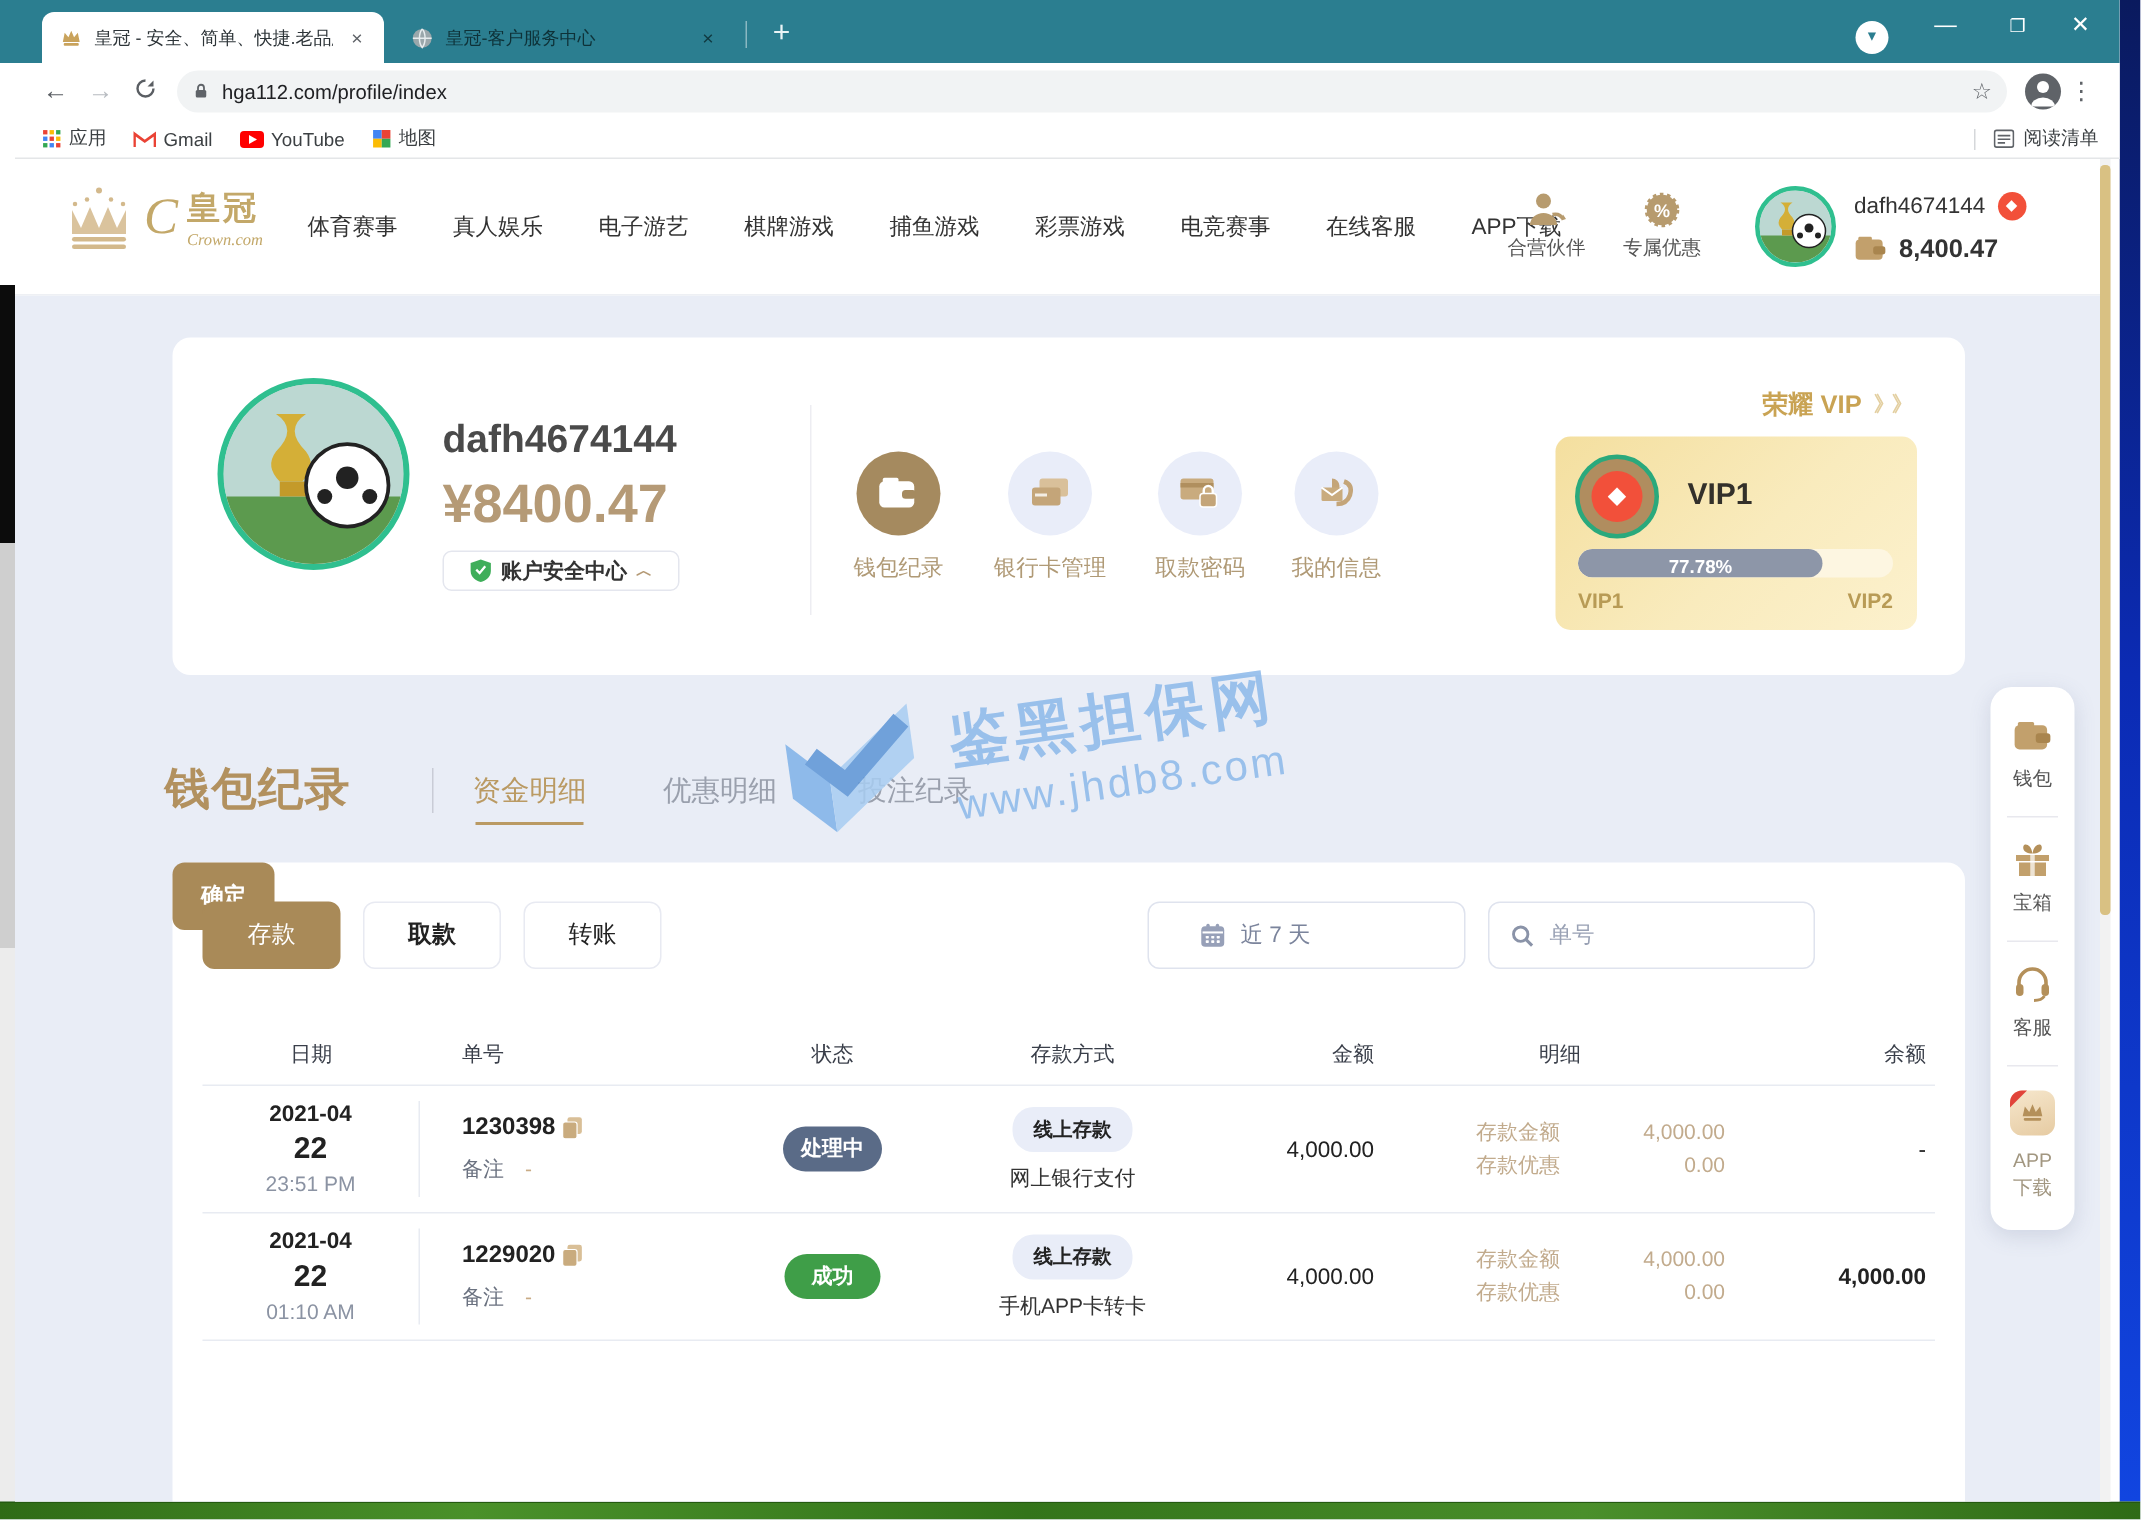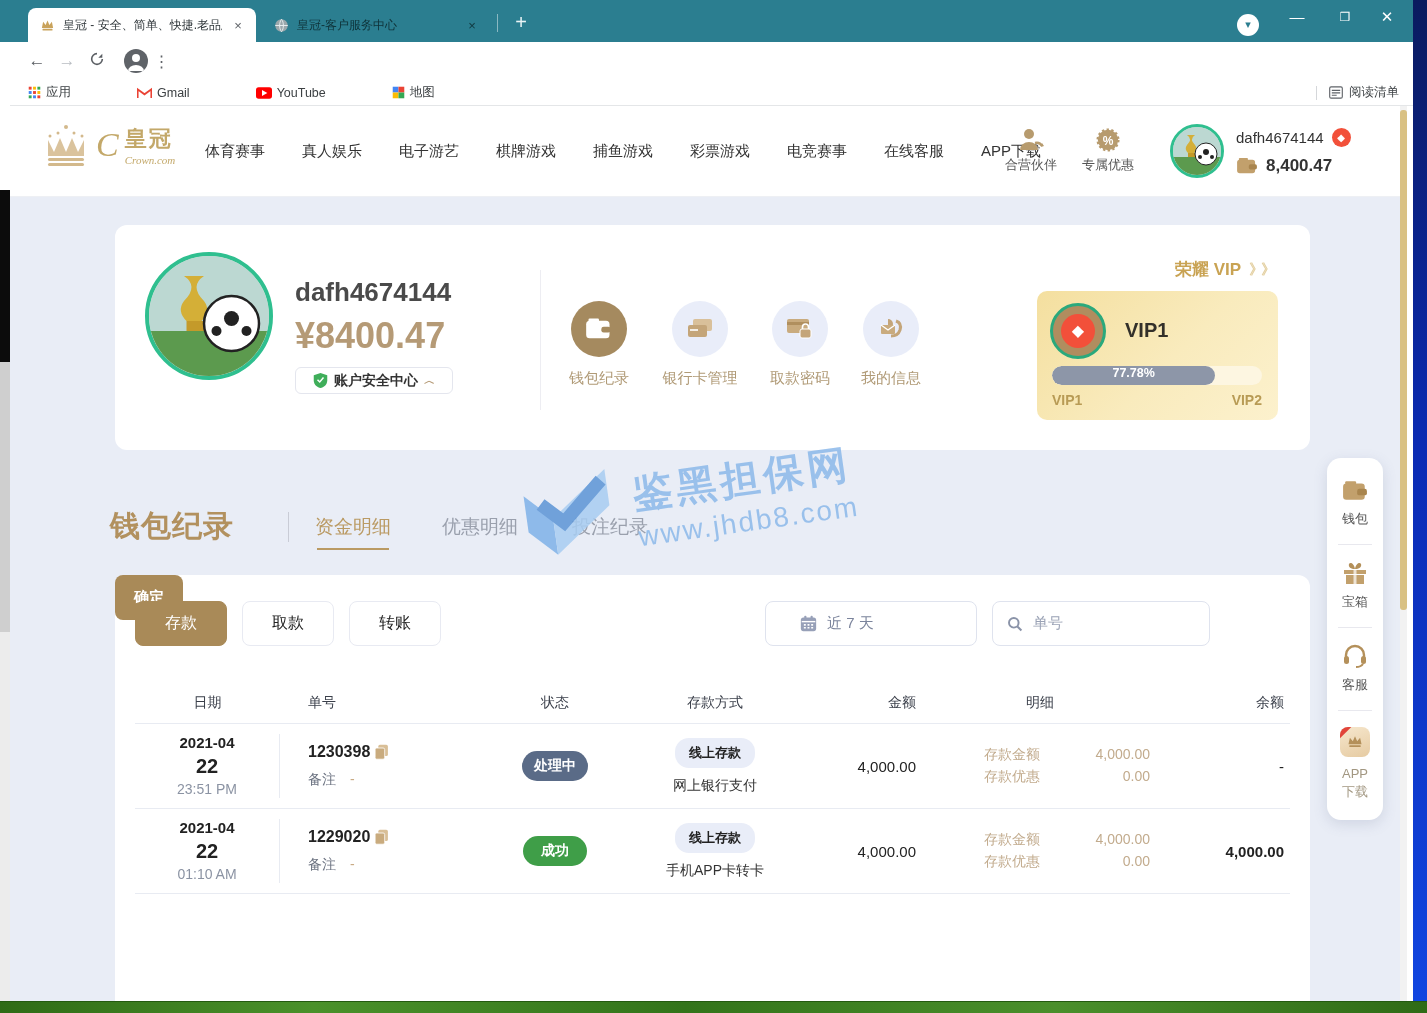--- a/index.html
+++ b/index.html
@@ -35,21 +35,21 @@
 
   #toolbar { left:0; top:42px; width:1403px; height:38px; background:#fff; display:flex; align-items:center; }
   .nav-ic { width:30px; text-align:center; font-size:17px; color:#5a5e63; }
   #fwd-icon { color:#b9bdc2; }
   #addressbar { margin-left:6px; width:1220px; height:28px; background:#f1f3f4; border-radius:14px; display:flex; align-items:center; padding:0 10px; gap:8px; }
   #url-text { font-size:13.5px; color:#202124; flex:1; }
   #star-icon { font-size:15px; color:#5f6368; }
   #toolbar-avatar { width:24px; height:24px; border-radius:50%; background:#5f6368; margin-left:12px; position:relative; overflow:hidden; }
   #menu-dots { width:28px; text-align:center; font-size:16px; color:#5f6368; letter-spacing:1px; }
 
-  #bookmarks { left:0; top:80px; width:1403px; height:26px; background:#fff; border-bottom:1px solid #e4e6e8; display:flex; align-items:center; font-size:12.5px; color:#3c4043;gap:48px; }
+  #bookmarks { left:0; top:80px; width:1403px; height:26px; background:#fff; border-bottom:1px solid #e4e6e8; display:flex; align-items:center; font-size:12.5px; color:#3c4043; }
   .bm { display:flex; align-items:center; gap:5px; margin-left:18px; white-space:nowrap; }
   #bm-right { margin-left:auto; display:flex; align-items:center; gap:6px; margin-right:14px; }
   #bm-sep { width:1px; height:14px; background:#d5d7da; margin-right:6px; }
 
   
   #viewport { left:0; top:106px; width:1396px; height:895px; background:#e9edf6; overflow:hidden; }
 
   
   #site-header { left:0; top:0; width:1396px; height:91px; background:#fff; border-bottom:1px solid #eef0f4; }
   #logo { left:30px; top:16px; display:flex; align-items:center; gap:4px; }
@@ -83,21 +83,21 @@
   #ql-0 { left:434px; } #ql-1 { left:535px; } #ql-2 { left:635px; } #ql-3 { left:726px; }
 
   #honor-vip { left:1060px; top:33px; display:flex; align-items:center; gap:8px; font-size:17px; font-weight:bold; color:#c9a353; }
   #honor-chev { color:#e3cfa0; font-size:14px; letter-spacing:-2px; }
   #vip-card { left:922px; top:66px; width:241px; height:129px; border-radius:10px; background:linear-gradient(135deg,#f4df9f 0%,#f9ebbd 55%,#fcf1cd 100%); }
   #vip-badge { left:13px; top:12px; width:56px; height:56px; border-radius:50%; background:#b08d5f; border:3px solid #2aa97c; display:flex; align-items:center; justify-content:center; }
   #vip-badge .red-diamond { width:34px; height:34px; }
   #vip-badge .red-diamond span { font-size:16px; }
   #vip-level { left:88px; top:28px; font-size:20px; font-weight:bold; color:#33302a; }
   #vip-progress { left:15px; top:75px; width:210px; height:19px; border-radius:10px; background:#fdf6e1; overflow:hidden; }
-  #vip-progress-fill { height:19px; background:#8d96a8; border-radius:10px; display:flex; align-items:flex-start; justify-content:center; color:#fff; font-size:12.5px; font-weight:bold; }
+  #vip-progress-fill { height:19px; background:#8d96a8; border-radius:10px; display:flex; align-items:flex-end; justify-content:center; color:#fff; font-size:12.5px; font-weight:bold; }
   #vip-from { left:15px; top:101px; font-size:14px; font-weight:bold; color:#b89b55; }
   #vip-to { right:16px; top:101px; font-size:14px; font-weight:bold; color:#b89b55; }
 
   
   #section-title { left:100px; top:400px; font-size:30px; font-weight:bold; color:#b2915f; letter-spacing:1px; }
   #section-vline { left:278px; top:406px; width:1px; height:30px; background:#c9ccd6; }
   .wtab { position:absolute; top:408px; font-size:19px; color:#9aa0ad; cursor:pointer; white-space:nowrap; }
   #wtab-0 { left:305px; color:#ba9a63; }
   #wtab-0::after { content:""; position:absolute; left:2px; right:2px; bottom:-10px; height:2px; background:#ba9a63; }
   #wtab-1 { left:432px; } #wtab-2 { left:562px; }
@@ -105,21 +105,21 @@
   
   #watermark { left:505px; top:336px; width:420px; display:flex; align-items:center; gap:14px; transform:rotate(-8deg); opacity:.85; pointer-events:none; z-index:30; }
   #wm-text { display:flex; flex-direction:column; }
   #wm-line1 { font-size:40px; font-weight:bold; color:#8cb9ea; letter-spacing:4px; }
   #wm-line2 { font-size:28px; color:#8cb9ea; letter-spacing:2px; }
 
   
   #table-card { left:105px; top:469px; width:1195px; height:426px; background:#fff; border-radius:12px 12px 0 0; }
   .type-btn { position:absolute; top:26px; width:92px; height:45px; border-radius:8px; background:#fff; border:1px solid #e8eaf2; font-size:16px; color:#222; display:flex; align-items:center; justify-content:center; cursor:pointer; }
   #type-0 { left:20px; background:#a98a58; border-color:#a98a58; color:#fff; }
-  #type-1 { left:127px; } #type-2 { left:234px; }
+  #type-1 { left:127px;font-weight:bold; } #type-2 { left:234px; }
   .filter-input { position:absolute; top:26px; height:45px; border:1px solid #dfe3ee; border-radius:8px; background:#fff; display:flex; align-items:center; gap:10px; padding:0 14px; font-size:15px; color:#7b849c; }
   #date-input { left:650px; width:212px;padding-left:34px; }
   #search-input { left:877px; width:218px; color:#9aa2b5; }
   #confirm-btn { left:1105px; top:26px; width:68px; height:45px; background:#a98a58; border-radius:8px; color:#fff; font-size:15px; font-weight:bold; display:flex; align-items:center; justify-content:center; cursor:pointer; }
 
   #wallet-table { left:0; top:108px; width:1195px; padding:0 20px; }
   .tr { display:grid; grid-template-columns:145px 200px 150px 170px 130px 220px 140px; align-items:center; }
   .tr.head { height:40px; font-size:14px; color:#3a3f4a; }
   .tr.body-row { height:85px; border-top:1px solid #e8ebf2; }
   .th { white-space:nowrap; }
@@ -200,20 +200,28 @@
 
     <div id="toolbar" class="abs">
       <span class="nav-ic" style="margin-left:12px;">←</span>
       <span class="nav-ic" id="fwd-icon">→</span>
       <span class="nav-ic">
         <svg width="16" height="16" viewBox="0 0 24 24">
             <path d="M12 4 a8 8 0 1 0 8 8" stroke="#5a5e63" stroke-width="2.4" fill="none"></path>
             <path d="M20 4 v6 h-6 Z" fill="#5a5e63"></path>
           </svg>
       </span>
+      <div id="addressbar">
+        <svg width="12" height="14" viewBox="0 0 24 24">
+            <rect x="5" y="10" width="14" height="10" rx="2" fill="#5f6368"></rect>
+            <path d="M8 10 V7 a4 4 0 0 1 8 0 v3" stroke="#5f6368" stroke-width="2.4" fill="none"></path>
+          </svg>
+        <span id="url-text">hga112.com/profile/index</span>
+        <span id="star-icon">☆</span>
+      </div>
       <div id="toolbar-avatar">
         <svg width="24" height="24" viewBox="0 0 24 24">
             <circle cx="12" cy="9" r="4" fill="#fff"></circle>
             <path d="M4 22 a8 6 0 0 1 16 0 Z" fill="#fff"></path>
           </svg>
       </div>
       <span id="menu-dots">⋮</span>
     </div>
 
     <div id="bookmarks" class="abs">

